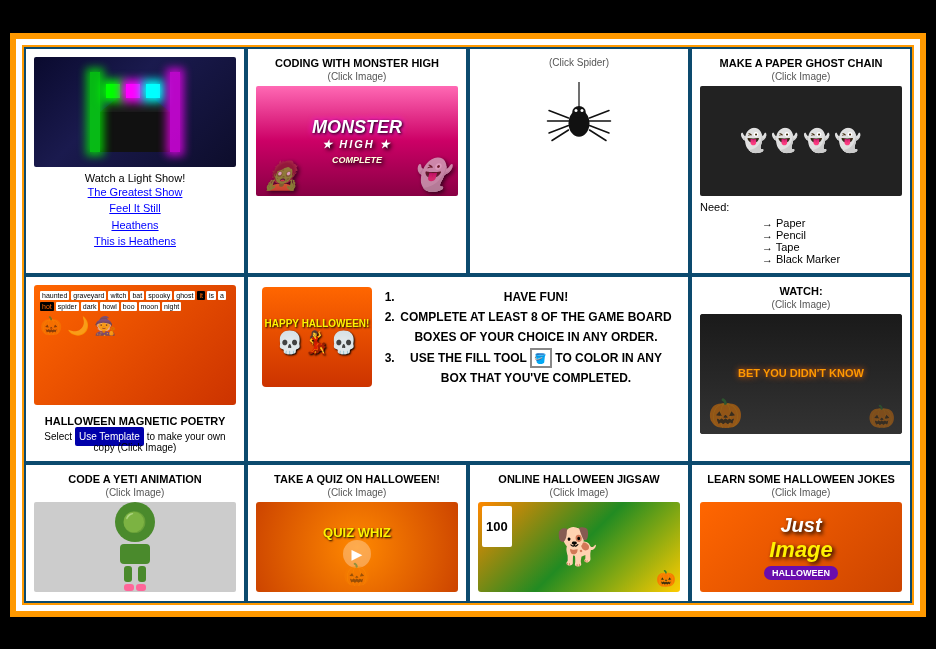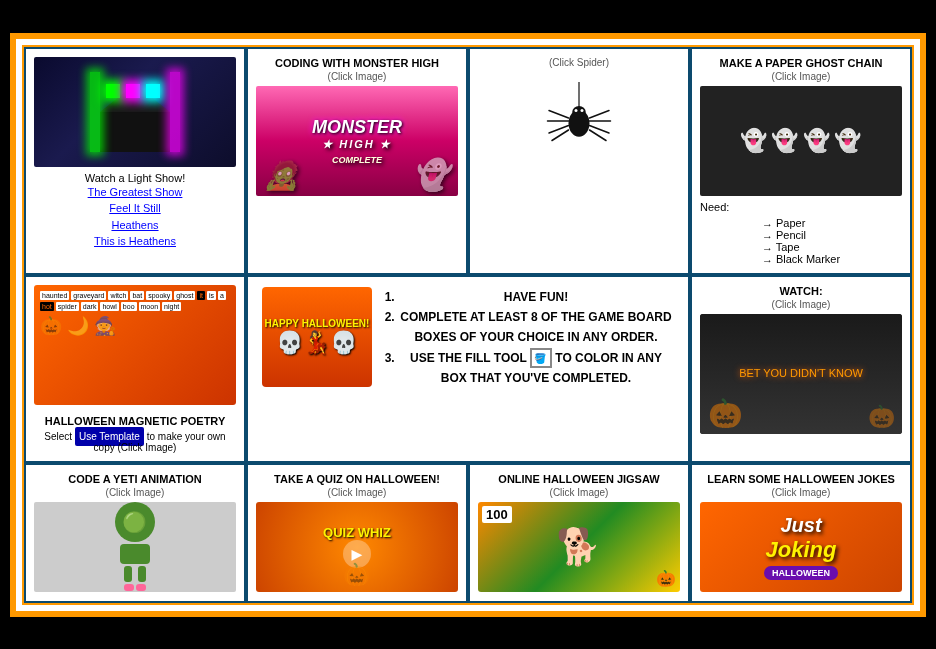--- a/index.html
+++ b/index.html
@@ -237,21 +237,21 @@
       height: 20px;
       border: 2px solid #888;
       display: inline-flex;
       align-items: center;
       justify-content: center;
       font-size: 10px;
       background: #fff;
     }
     .pumpkin-text {
       font-size: 11px;
-      font-weight: 400;
+      font-weight: 700;
       color: #ff9900;
       text-align: center;
       text-shadow: 0 0 6px #ff6600;
       line-height: 1.3;
       padding: 8px;
     }
     
     .thumb-yeti {
       background: #e0e0e0;
       display: flex;
@@ -518,30 +518,30 @@
         <div class="quiz-logo">QUIZ WHIZ</div>
         <div class="play-btn">▶</div>
         <div style="position:absolute;bottom:4px;left:50%;transform:translateX(-50%);font-size:22px;opacity:0.5;">🎃</div>
       </div>
     </div>
 
     <div class="cell cell-bottom">
       <div class="cell-title">ONLINE HALLOWEEN JIGSAW</div>
       <div class="cell-subtitle">(Click Image)</div>
       <div class="thumb thumb-dog thumb-sm" style="width:100%;height:90px;border-radius:3px;background:linear-gradient(135deg,#ff8800,#228b22,#ffcc00);display:flex;align-items:center;justify-content:center;position:relative;">
-        <div style="position:absolute;top:4px;left:4px;background:#fff;color:#000;font-size:13px;font-weight:900;padding:1px 4px;border-radius:2px;">100</div>
+        <div style="position:absolute;top:4px;left:4px;background:#fff;color:#000;font-size:13px;font-weight:900;padding:13px 4px;border-radius:2px;">100</div>
         <div style="font-size:36px;">🐕</div>
         <div style="position:absolute;bottom:4px;right:4px;font-size:16px;">🎃</div>
       </div>
     </div>
 
     <div class="cell cell-bottom">
       <div class="cell-title">LEARN SOME HALLOWEEN JOKES</div>
       <div class="cell-subtitle">(Click Image)</div>
       <div class="thumb thumb-joking thumb-sm" style="width:100%;height:90px;border-radius:3px;">
         <div style="font-size:20px;font-weight:900;color:#fff;font-style:italic;text-shadow:2px 2px 4px #000;">Just</div>
-        <div style="font-size:22px;font-weight:900;color:#fff200;font-style:italic;text-shadow:2px 2px 4px #000;">Joking</div>
+        <div style="font-size:22px;font-weight:900;color:#fff200;font-style:italic;text-shadow:2px 2px 4px #000;">Image</div>
         <div class="joking-badge">HALLOWEEN</div>
       </div>
     </div>
 
   </div>
 </div>
 
 </body></html>

